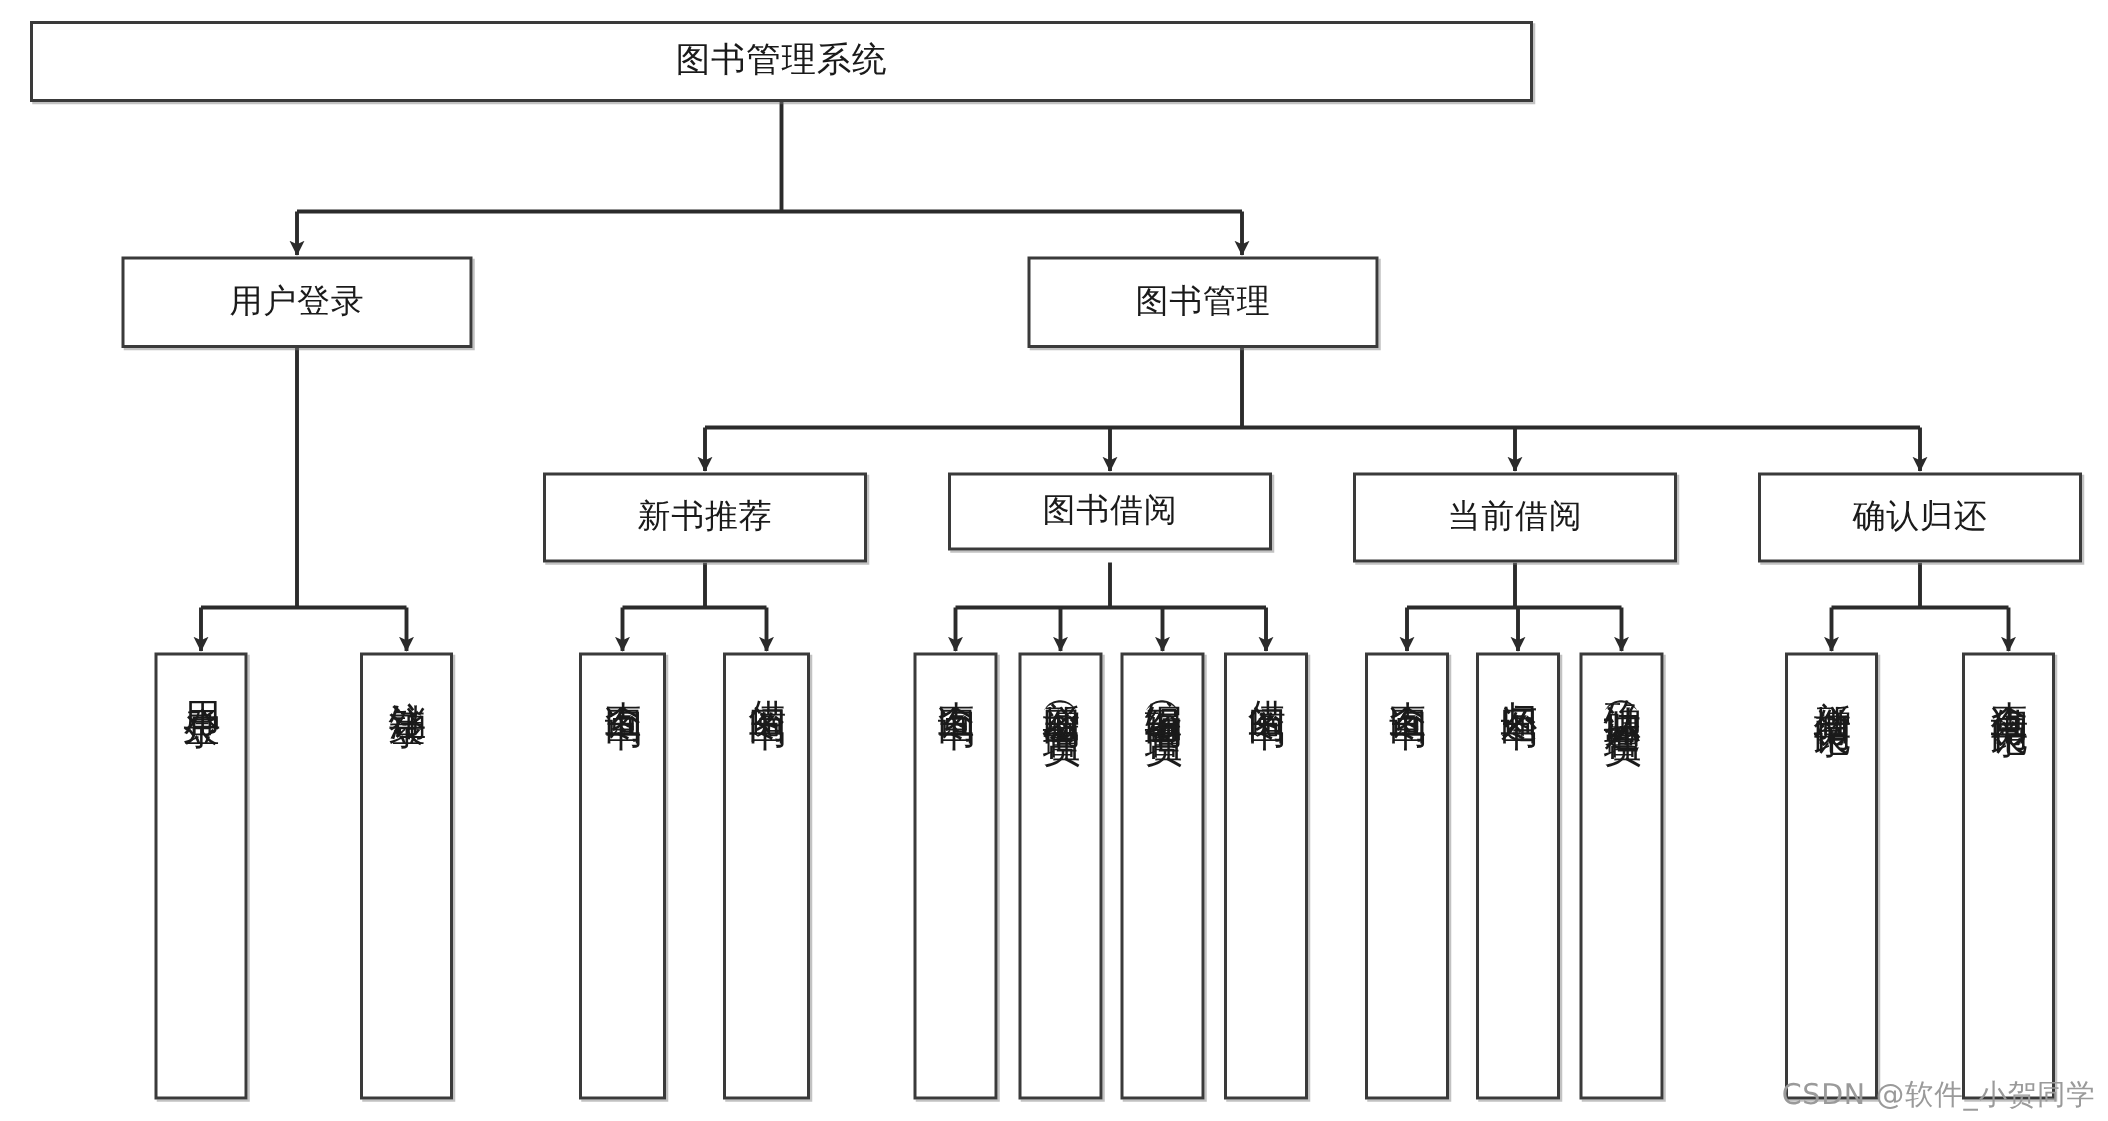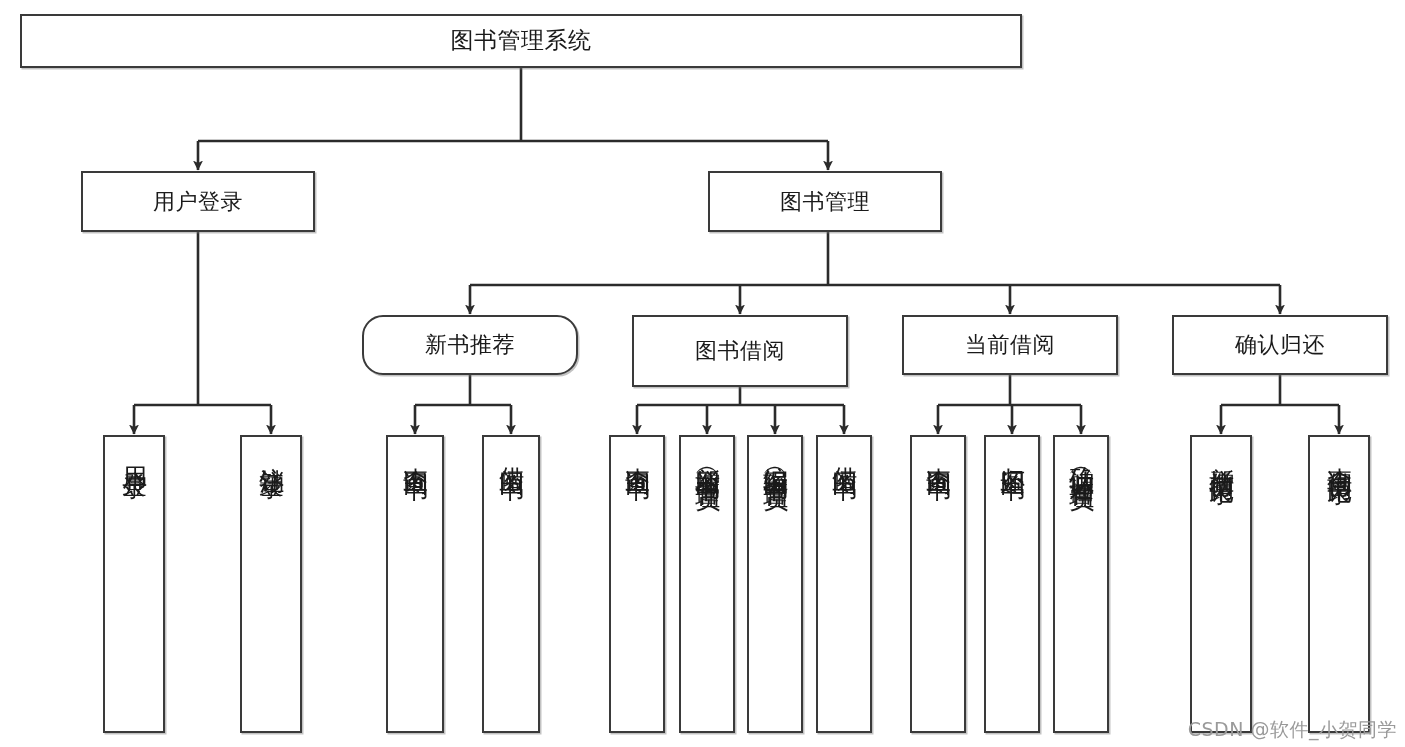--- a/index.html
+++ b/index.html
@@ -122,27 +122,27 @@
       </g>
   </svg>
 
   <div id="nodes">
       <div class="node horiz root" style="left: 20px; top: 14px; width: 1002px; height: 54px;">
         <span class="lbl">图书管理系统</span>
       </div>
       <div class="node horiz" style="left: 81px; top: 171px; width: 234px; height: 61px;">
         <span class="lbl">用户登录</span>
       </div>
-      <div class="node horiz" style="left: 708px; top: 171px; width: 234px; height: 61px; justify-content: center;">
+      <div class="node horiz" style="left: 685px; top: 171px; width: 234px; height: 61px; justify-content: center;">
         <span class="lbl">图书管理</span>
       </div>
-      <div class="node horiz" style="left: 362px; top: 315px; width: 216px; height: 60px; border-radius: 21px;">
+      <div class="node horiz" style="left: 362px; top: 315px; width: 216px; height: 60px;">
         <span class="lbl">新书推荐</span>
       </div>
-      <div class="node horiz" style="left: 632px; top: 315px; width: 216px; height: 72px;">
+      <div class="node horiz" style="left: 632px; top: 315px; width: 216px; height: 52px;">
         <span class="lbl">图书借阅</span>
       </div>
       <div class="node horiz" style="left: 902px; top: 315px; width: 216px; height: 60px;">
         <span class="lbl">当前借阅</span>
       </div>
       <div class="node horiz" style="left: 1172px; top: 315px; width: 216px; height: 60px;">
         <span class="lbl">确认归还</span>
       </div>
       <div class="node leaf" style="left: 103px; top: 435px; width: 62px; height: 298px;">
         <span class="lbl">用户登录</span>

